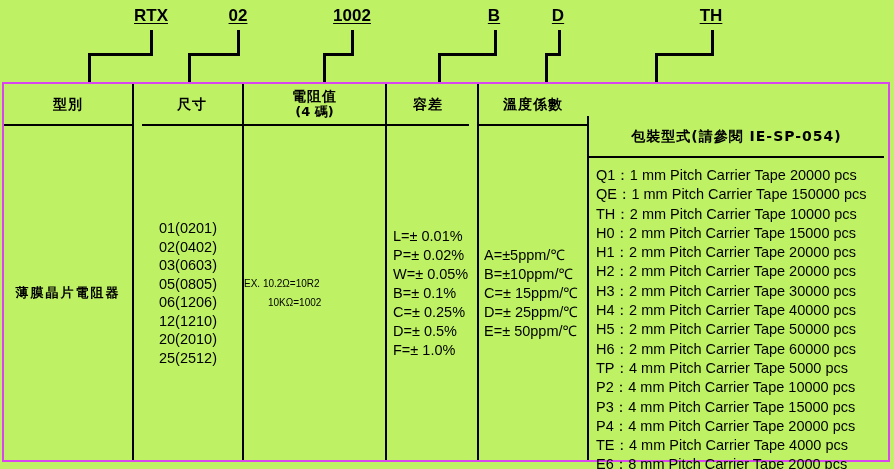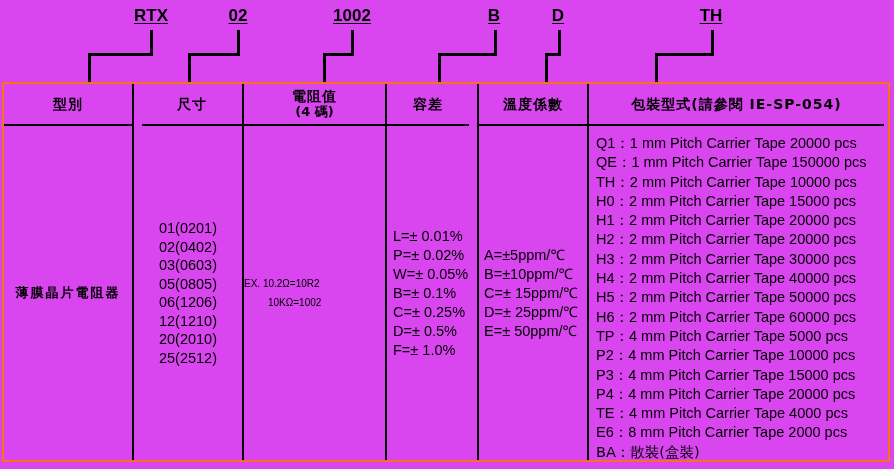--- a/index.html
+++ b/index.html
@@ -9,21 +9,21 @@
   }
   body {
     font-family: "Liberation Sans", sans-serif;
     color: #000000;
     -webkit-font-smoothing: none;
   }
   #page {
     position: relative;
     width: 894px;
     height: 469px;
-    background: #d946ef;
+    background: #bef264;
     overflow: hidden;
   }
 
   
   .code-label {
     position: absolute;
     font-family: "Liberation Sans", sans-serif;
     font-weight: bold;
     font-size: 17px;
     line-height: 19px;
@@ -48,21 +48,21 @@
   .leader .v-bot { width: 3px; }
   .leader .h-mid { height: 3px; }
 
   
   #spec-table {
     position: absolute;
     left: 2px;
     top: 82px;
     width: 888px;
     height: 380px;
-    border: 2px solid #f97316;
+    border: 2px solid #d946ef;
     box-sizing: border-box;
   }
   .col {
     position: absolute;
     top: 0;
     bottom: 0;
     box-sizing: border-box;
   }
   .col + .col { border-left: 2px solid #000000; }
 
@@ -273,21 +273,21 @@
         <div class="list-left" style="left:5px;">
           <div>A=±5ppm/℃</div>
           <div>B=±10ppm/℃</div>
           <div>C=± 15ppm/℃</div>
           <div>D=± 25ppm/℃</div>
           <div>E=± 50ppm/℃</div>
         </div>
       </div>
     </div>
 
-    <div class="col" style="left:583px; right:4px;">
+    <div class="col" style="left:583px; right:4px;margin-top:32px;">
       <div class="col-head">
         <div class="h-main">包裝型式(請參閱 IE-SP-054)</div>
       </div>
       <div class="col-body">
         <div class="pkg-list">
           <div>Q1：1 mm Pitch Carrier Tape 20000 pcs</div>
           <div>QE：1 mm Pitch Carrier Tape 150000 pcs</div>
           <div>TH：2 mm Pitch Carrier Tape 10000 pcs</div>
           <div>H0：2 mm Pitch Carrier Tape 15000 pcs</div>
           <div>H1：2 mm Pitch Carrier Tape 20000 pcs</div>

